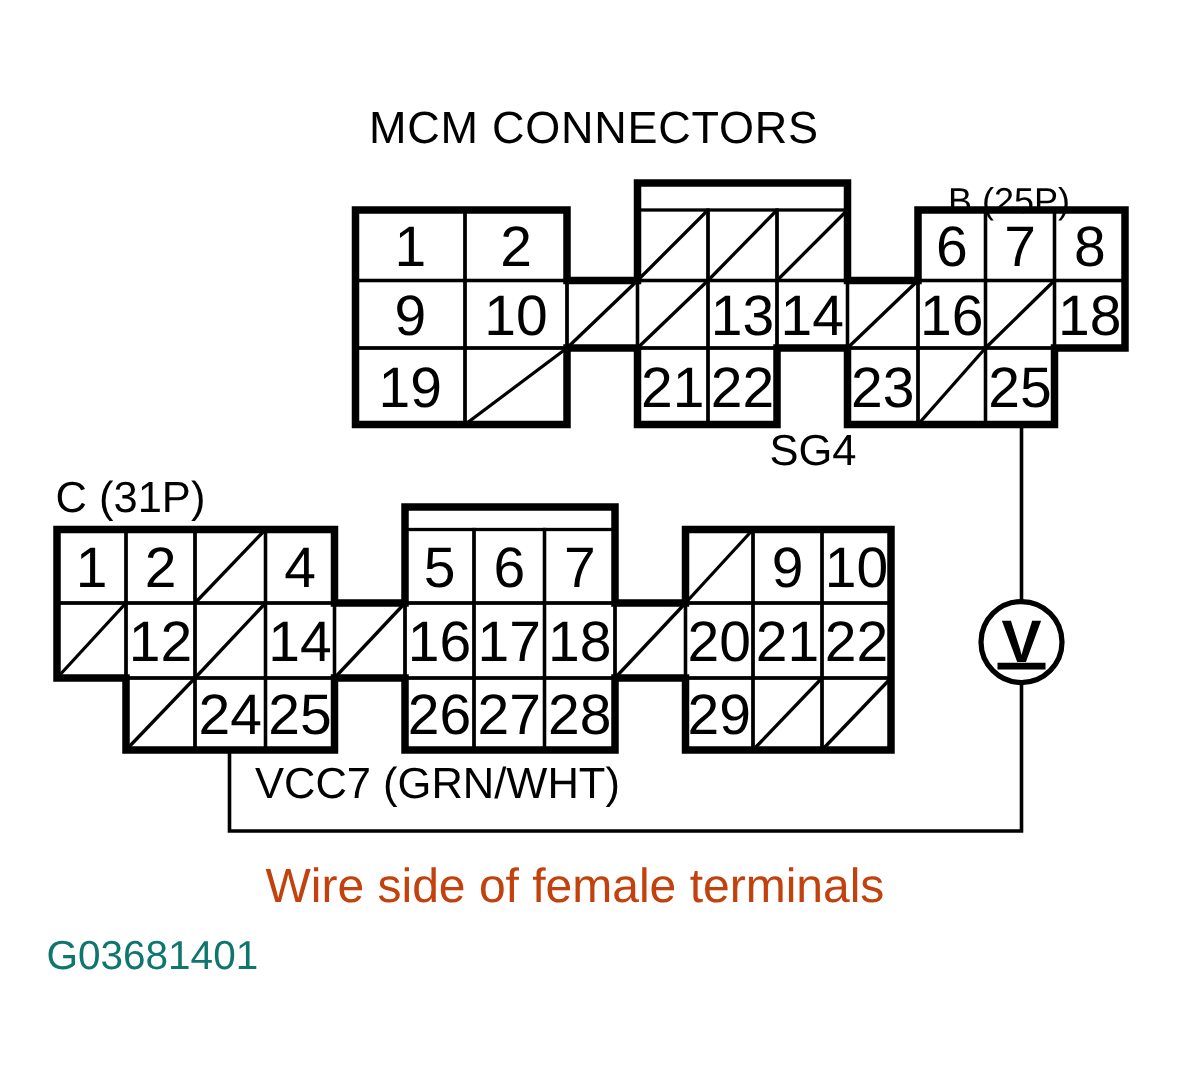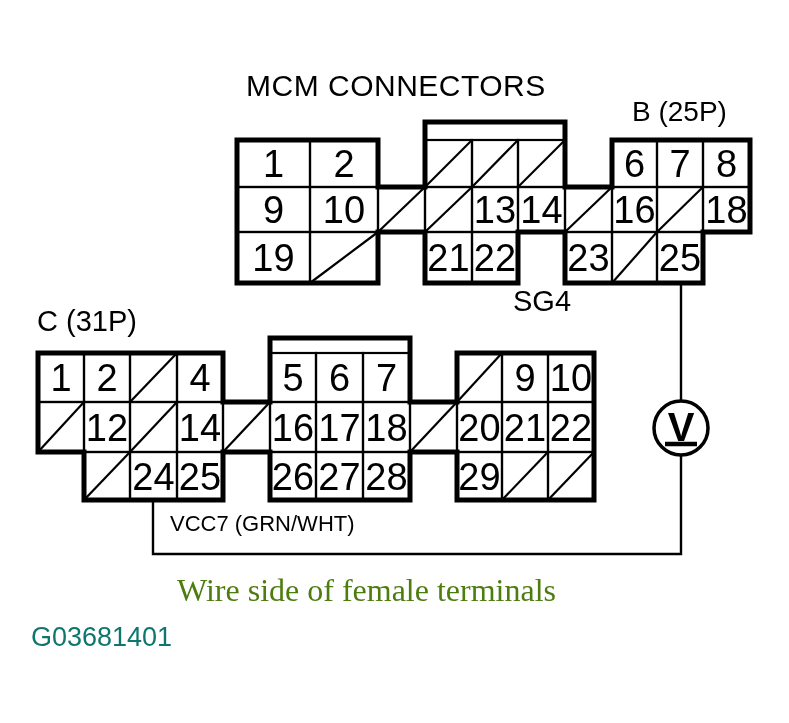--- a/index.html
+++ b/index.html
@@ -3,25 +3,25 @@
 <meta charset="utf-8">
 <style>
   html,body{margin:0;padding:0;background:#ffffff;}
   .page{
     position:relative;width:789px;height:723px;background:#ffffff;overflow:hidden;
     font-family:"Liberation Sans","DejaVu Sans",sans-serif;color:#000;
   }
   #diagram-svg{position:absolute;left:0;top:0;}
   .lbl{position:absolute;font-weight:normal;white-space:nowrap;color:#000;}
   .title{left:246px;top:71px;font-size:30px;line-height:30px;letter-spacing:.5px;}
-  .label-b{left:632px;top:98px;font-size:28px;line-height:28px;text-align:center;}
-  .label-c{left:37px;top:307px;font-size:29px;line-height:29px;}
+  .label-b{left:632px;top:121px;font-size:24px;line-height:28px;text-align:center;}
+  .label-c{left:37px;top:318px;font-size:29px;line-height:29px;}
   .sg4{left:513px;top:287px;font-size:29px;line-height:28px;}
-  .vcc7{left:170px;top:509px;font-size:22px;line-height:29px;text-align:right;}
-  .caption{position:absolute;left:177px;top:574px;font-size:32px;line-height:32px;white-space:nowrap;color:#4d7c0f;font-family:Liberation Serif, serif;}
+  .vcc7{left:170px;top:509px;font-size:29px;line-height:29px;text-align:right;}
+  .caption{position:absolute;left:177px;top:574px;font-size:32px;line-height:32px;white-space:nowrap;color:#c2410c;}
   .figid{position:absolute;left:31px;top:624px;font-size:27px;line-height:27px;white-space:nowrap;color:#0f766e;}
   
   .cell{fill:none;stroke:#000;stroke-width:2.2;}
   .thin{stroke:#000;stroke-width:2.2;}
   .outline{fill:none;stroke:#000;stroke-width:5;stroke-linejoin:miter;}
   .wire{fill:none;stroke:#000;stroke-width:2.4;}
   .meter-circle{fill:none;stroke:#000;stroke-width:3.5;}
   .meter-underline{stroke:#000;stroke-width:4.5;}
   .meter-v{font-family:"Liberation Sans","DejaVu Sans",sans-serif;font-size:40px;font-weight:bold;text-anchor:middle;fill:#000;}
   .pin-num{font-family:"Liberation Sans","DejaVu Sans",sans-serif;font-size:38px;text-anchor:middle;fill:#000;}

